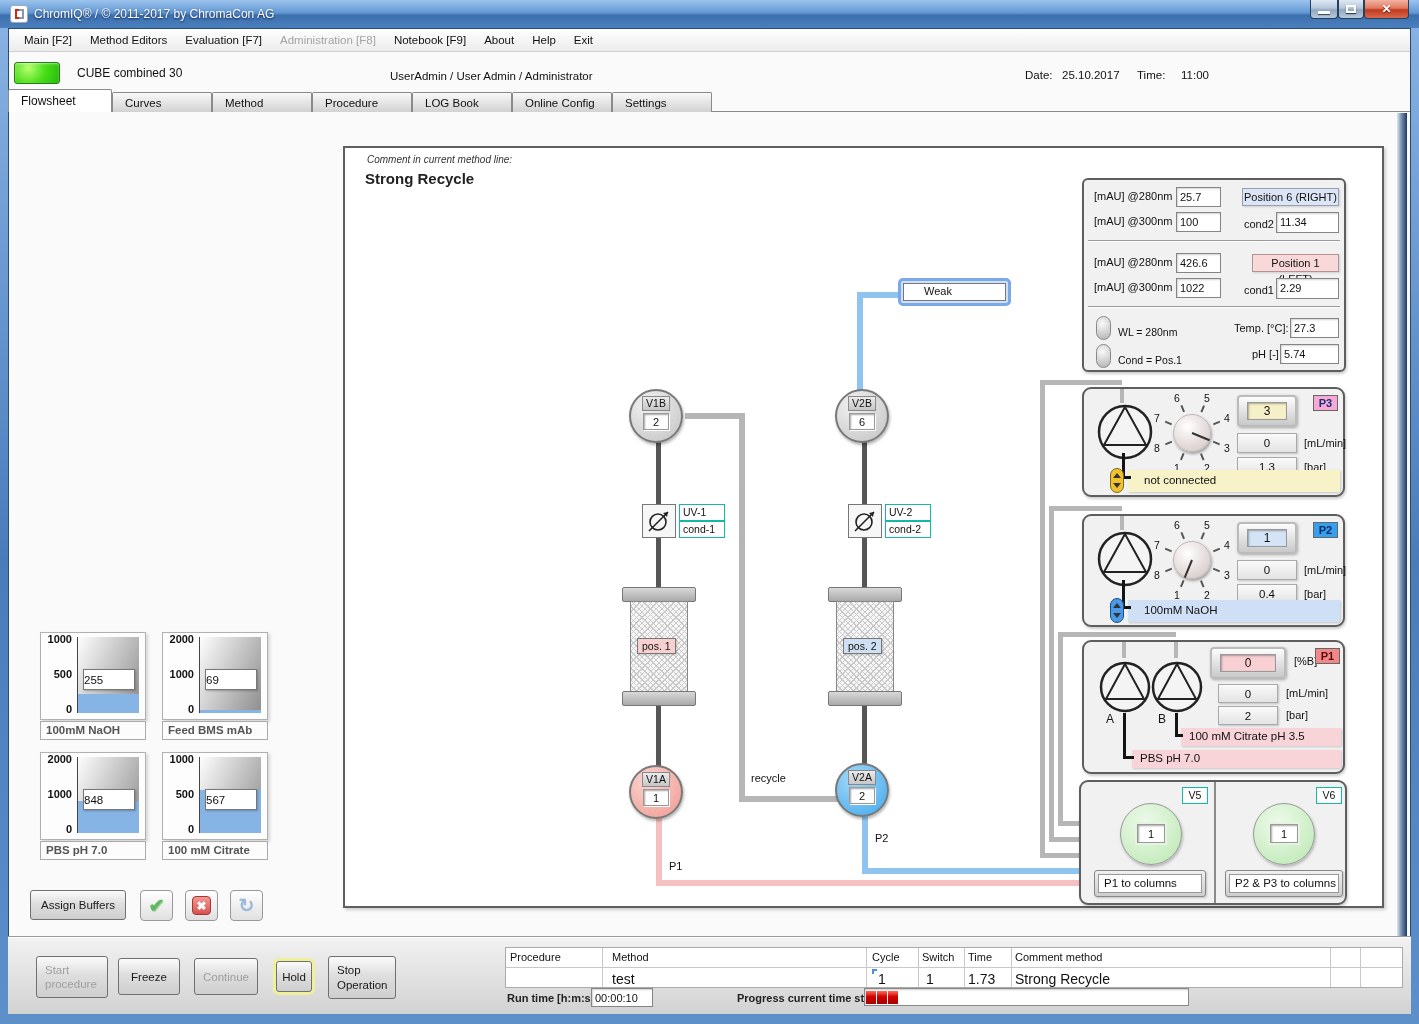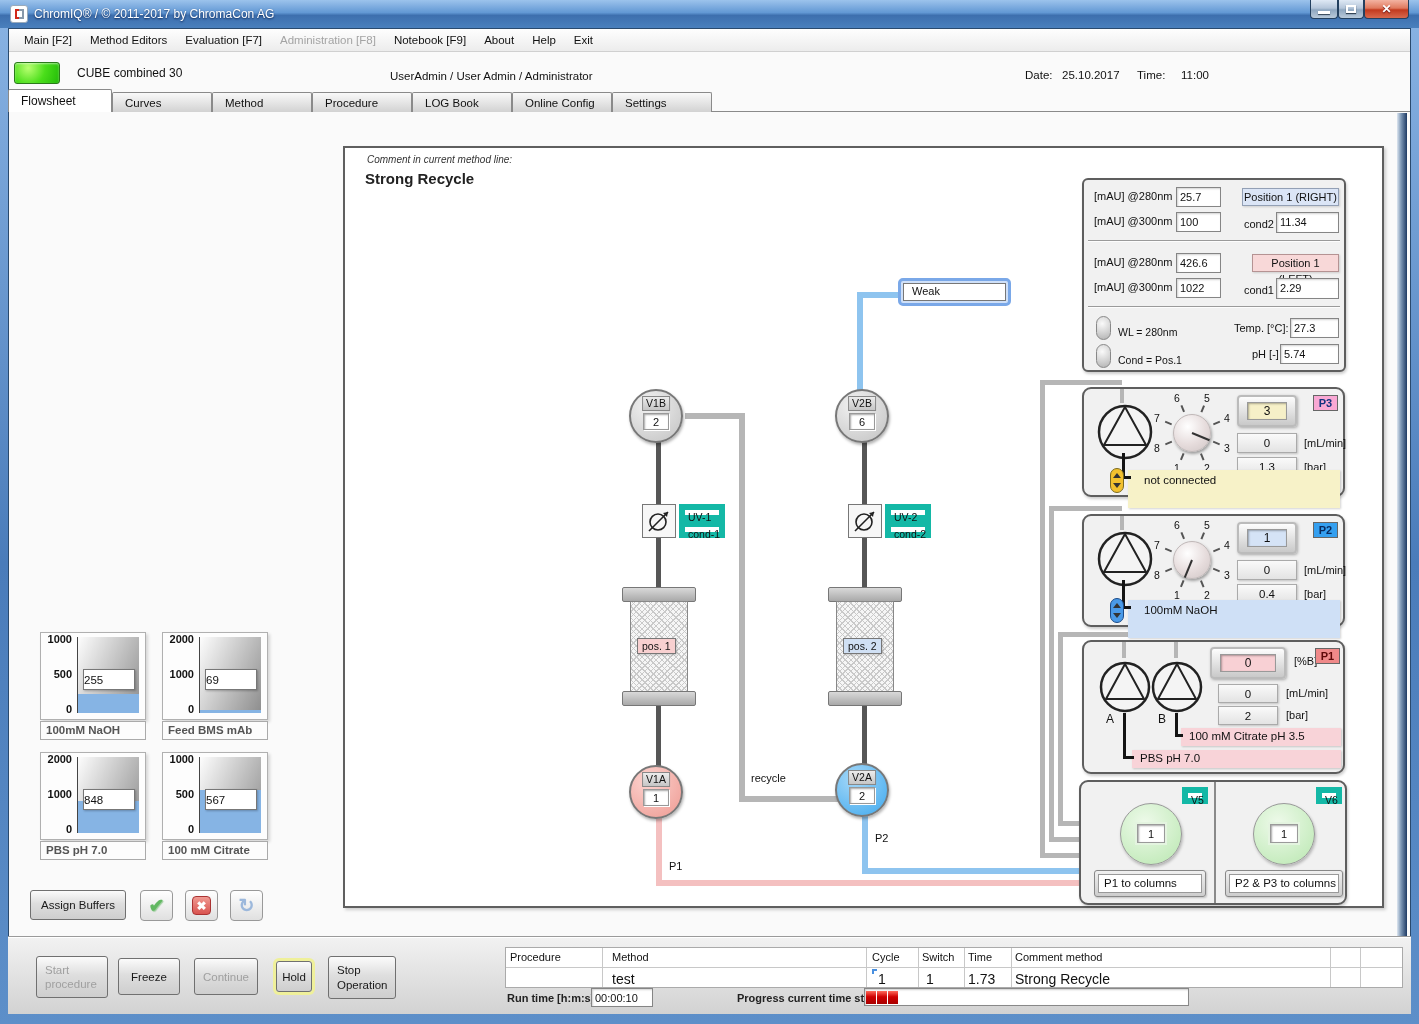--- a/index.html
+++ b/index.html
@@ -43,38 +43,38 @@
 .pipe-pink{background:#f4c0c0}
 .pipe-blue{background:#8ec4ef}
 .pipe-black{background:#141414}
 .linelabel{position:absolute;font-size:11px;color:#111;background:#fff;padding:0 2px}
 .valve{position:absolute;width:54px;height:54px;border-radius:50%;border:2px solid #787878;background:radial-gradient(circle at 35% 28%,#f2f2f2,#c2c2c2);box-shadow:1px 2px 3px rgba(0,0,0,.3);z-index:2}
 .valve.pink{background:radial-gradient(circle at 35% 28%,#fcd4d0,#ee9a92)}
 .valve.blue{background:radial-gradient(circle at 35% 28%,#a6d8f8,#3fa9ee)}
 .vlabel{position:absolute;left:50%;transform:translateX(-50%);top:5px;background:linear-gradient(#ececec,#c6c6c6);border:1px solid #888;font-size:10.5px;height:15px;line-height:13px;padding:0 3px;white-space:nowrap}
 .vval{position:absolute;left:50%;transform:translateX(-50%);top:22px;width:26px;height:17px;background:#fff;border:1px solid #999;box-shadow:inset 1px 1px 2px rgba(0,0,0,.35),1px 1px 0 #fff;text-align:center;line-height:16px}
 .uv{position:absolute;width:34px;height:34px;background:#f7f7f7;border:1px solid #777;z-index:2}
-.uv-tag{position:absolute;background:#fff;border:6px solid #14b8a6;font-size:10.5px;height:17px;line-height:15px;padding:0 3px;z-index:2;white-space:nowrap}
+.uv-tag{position:absolute;background:#fff;border:1px solid #14b8a6;font-size:10.5px;height:17px;line-height:15px;padding:0 3px;z-index:2;white-space:nowrap}
 .col-cap{position:absolute;background:linear-gradient(#d9d9d9,#a9a9a9);border:1px solid #777;border-radius:2px;z-index:2}
 .col-body{position:absolute;border:1px solid #888;background-color:#f6f6f6;background-image:repeating-linear-gradient(45deg,#c9c9c9 0 1px,transparent 1px 4px),repeating-linear-gradient(-45deg,#c9c9c9 0 1px,transparent 1px 4px);z-index:2}
 .col-label{position:absolute;border:1px solid #777;font-size:10.5px;padding:1px 4px;box-shadow:1px 1px 2px rgba(0,0,0,.2);z-index:3;white-space:nowrap}
 .weakbox{position:absolute;border:3px solid #7aa8e8;border-radius:5px;background:#cfe0f8;padding:2px;z-index:3}
-.weakbox .in{background:#fff;border:1px solid #777;height:100%;line-height:15px;padding-left:8px}
+.weakbox .in{background:#fff;border:1px solid #777;height:100%;line-height:15px;padding-left:20px}
 
 .panel{position:absolute;background:#f1f1f1;border:2px solid #5e5e5e;border-radius:9px;box-shadow:1px 2px 3px rgba(0,0,0,.2);z-index:4}
 .flabel{position:absolute;font-size:11px;color:#111;white-space:nowrap}
 .ibox{position:absolute;background:#fff;border:1px solid #858585;box-shadow:inset 1px 1px 2px rgba(0,0,0,.18);font-size:11px;line-height:18px;padding:0 3px;white-space:nowrap}
 .posbadge{position:absolute;border:1px solid #93a0b5;font-size:11px;text-align:center;line-height:16px;box-shadow:1px 1px 2px rgba(0,0,0,.15)}
 .sep{position:absolute;border-top:1px solid #9a9a9a;border-bottom:1px solid #fdfdfd}
 .oval{position:absolute;width:15px;height:24px;border-radius:8px;border:1px solid #888;background:radial-gradient(circle at 40% 30%,#fafafa,#b2b2b2)}
 .disp{position:absolute;border:2px solid #bbb;border-radius:4px;background:linear-gradient(#fdfdfd,#c9c9c9);box-shadow:1px 1px 3px rgba(0,0,0,.3)}
 .disp .dval{position:absolute;inset:5px 8px;border:1px solid #999;box-shadow:inset 1px 1px 2px rgba(0,0,0,.3);text-align:center;font-size:12px;line-height:17px}
 .pbadge{position:absolute;width:25px;height:16px;text-align:center;font-size:11px;font-weight:bold;border:1px solid #666;line-height:15px}
 .mbox{position:absolute;background:linear-gradient(#fafafa,#e3e3e3);border:1px solid #aaa;box-shadow:1px 1px 2px rgba(0,0,0,.2);text-align:center;font-size:11.5px;line-height:18px}
-.strip{position:absolute;height:38px;font-size:11.5px;line-height:21px;padding-left:16px;box-shadow:1px 1px 2px rgba(0,0,0,.18);white-space:nowrap}
+.strip{position:absolute;height:22px;font-size:11.5px;line-height:21px;padding-left:16px;box-shadow:1px 1px 2px rgba(0,0,0,.18);white-space:nowrap}
 .tgl{position:absolute;width:14px;height:25px;border-radius:7px;display:flex;flex-direction:column;align-items:center;justify-content:space-evenly;border:1px solid #7a6a20;z-index:5}
 .tgl .up{width:0;height:0;border-left:4px solid transparent;border-right:4px solid transparent;border-bottom:5px solid #333}
 .tgl .dn{width:0;height:0;border-left:4px solid transparent;border-right:4px solid transparent;border-top:5px solid #333}
 .dial{position:absolute;width:88px;height:88px}
 .dial .knob{position:absolute;left:25px;top:25px;width:38px;height:38px;border-radius:50%;border:1px solid #c0b8b8;background:radial-gradient(circle at 38% 32%,#fff,#e6dcdc 55%,#cfc5c5);box-shadow:1px 2px 3px rgba(0,0,0,.35)}
 .dial .ptr{position:absolute;left:44px;top:43px;width:19px;height:2px;background:#333;transform-origin:0 50%}
 .dial .num{position:absolute;font-size:10.5px;transform:translate(-50%,-50%)}
 .dial .tick{position:absolute;width:7px;height:1.5px;background:#555;transform-origin:center}
 .pumplbl{position:absolute;font-size:12px}
 .vcirc{position:absolute;width:62px;height:62px;border-radius:50%;border:1px solid #999;background:radial-gradient(circle at 40% 32%,#eefaea,#b9e7b0);box-shadow:1px 2px 3px rgba(0,0,0,.25)}
@@ -235,21 +235,21 @@
     <div class="col-label" style="left:292px;top:490px;background:#f8d0d0">pos. 1</div>
     <div class="col-cap" style="left:277px;top:543px;width:74px;height:15px"></div>
     <div class="col-cap" style="left:483px;top:439px;width:74px;height:15px"></div>
     <div class="col-body" style="left:491px;top:453px;width:58px;height:92px"></div>
     <div class="col-label" style="left:498px;top:490px;background:#d0e0f4">pos. 2</div>
     <div class="col-cap" style="left:483px;top:543px;width:74px;height:15px"></div>
 
     <div class="panel" style="left:737px;top:30px;width:264px;height:194px;border-radius:6px">
       <div class="flabel" style="left:10px;top:10px">[mAU] @280nm</div>
       <div class="ibox" style="left:92px;top:7px;width:45px;height:20px">25.7</div>
-      <div class="posbadge" style="left:158px;top:8px;width:97px;height:18px;background:#dbe5f6">Position 1 (RIGHT)</div>
+      <div class="posbadge" style="left:158px;top:8px;width:97px;height:18px;background:#dbe5f6">Position 6 (RIGHT)</div>
       <div class="flabel" style="left:10px;top:35px">[mAU] @300nm</div>
       <div class="ibox" style="left:92px;top:32px;width:45px;height:20px">100</div>
       <div class="flabel" style="left:160px;top:38px">cond2</div>
       <div class="ibox" style="left:192px;top:32px;width:63px;height:21px">11.34</div>
       <div class="sep" style="left:4px;top:60px;width:252px"></div>
       <div class="flabel" style="left:10px;top:76px">[mAU] @280nm</div>
       <div class="ibox" style="left:92px;top:73px;width:45px;height:20px">426.6</div>
       <div class="posbadge" style="left:168px;top:74px;width:87px;height:18px;background:#f8d8d8;border-color:#b59393">Position 1 (LEFT)</div>
       <div class="flabel" style="left:10px;top:101px">[mAU] @300nm</div>
       <div class="ibox" style="left:92px;top:98px;width:45px;height:20px">1022</div>

